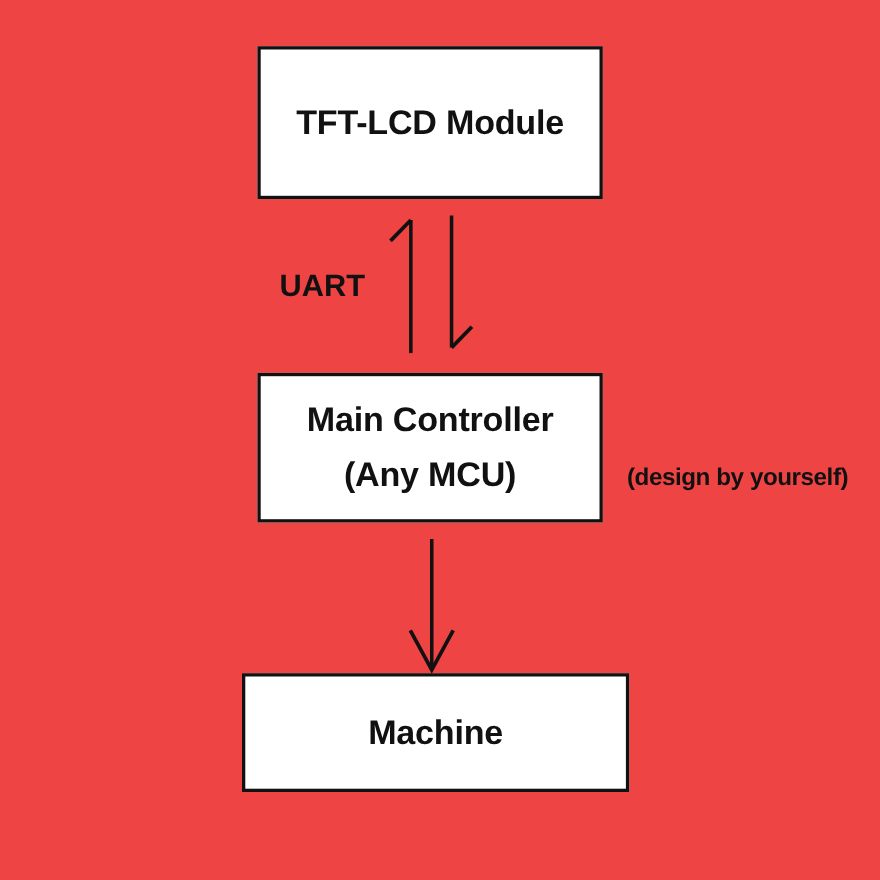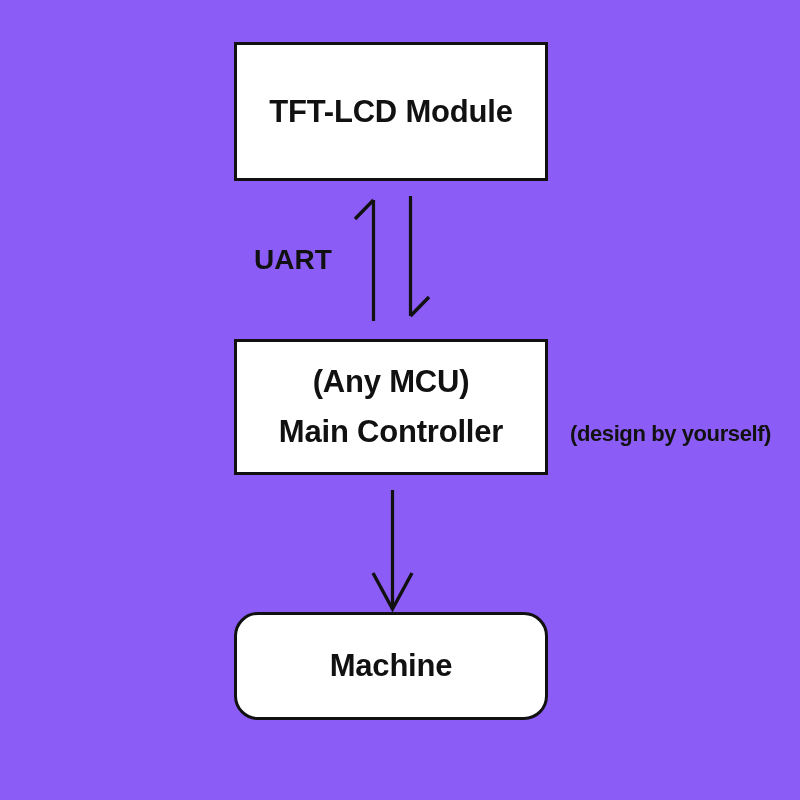--- a/index.html
+++ b/index.html
@@ -9,21 +9,21 @@
     background: #ffffff;
   }
   body {
     font-family: "Liberation Sans", sans-serif;
     -webkit-font-smoothing: antialiased;
   }
   #canvas {
     position: relative;
     width: 800px;
     height: 800px;
-    background: #8b5cf6;
+    background: #ef4444;
     overflow: hidden;
   }
 
   
   .node {
     position: absolute;
     box-sizing: border-box;
     border: 3px solid #111111;
     background: #ffffff;
     display: flex;
@@ -50,27 +50,26 @@
   }
   #node-mcu {
     left: 234px;
     top: 339px;
     width: 314px;
     height: 136px;
     font-size: 31px;
     line-height: 50px;
   }
   #node-machine {
-    left: 234px;
+    left: 220px;
     top: 612px;
-    width: 314px;
+    width: 352px;
     height: 108px;
     font-size: 31px;
     line-height: 44px;
-    border-radius: 24px;
   }
 
   
   .annotation {
     position: absolute;
     color: #111111;
     font-weight: bold;
     white-space: nowrap;
   }
   #note-design {
@@ -125,22 +124,22 @@
 </head>
 <body>
 
 <div id="canvas">
 
   <div class="node" id="node-lcd">
     <span class="line">TFT-LCD Module</span>
   </div>
 
   <div class="node" id="node-mcu">
+    <span class="line">Main Controller</span>
     <span class="line">(Any MCU)</span>
-    <span class="line">Main Controller</span>
   </div>
 
   <div class="node" id="node-machine">
     <span class="line">Machine</span>
   </div>
 
   <div class="annotation" id="note-design">(design by yourself)</div>
 
   <div class="edge-label" id="label-uart">UART</div>
 

